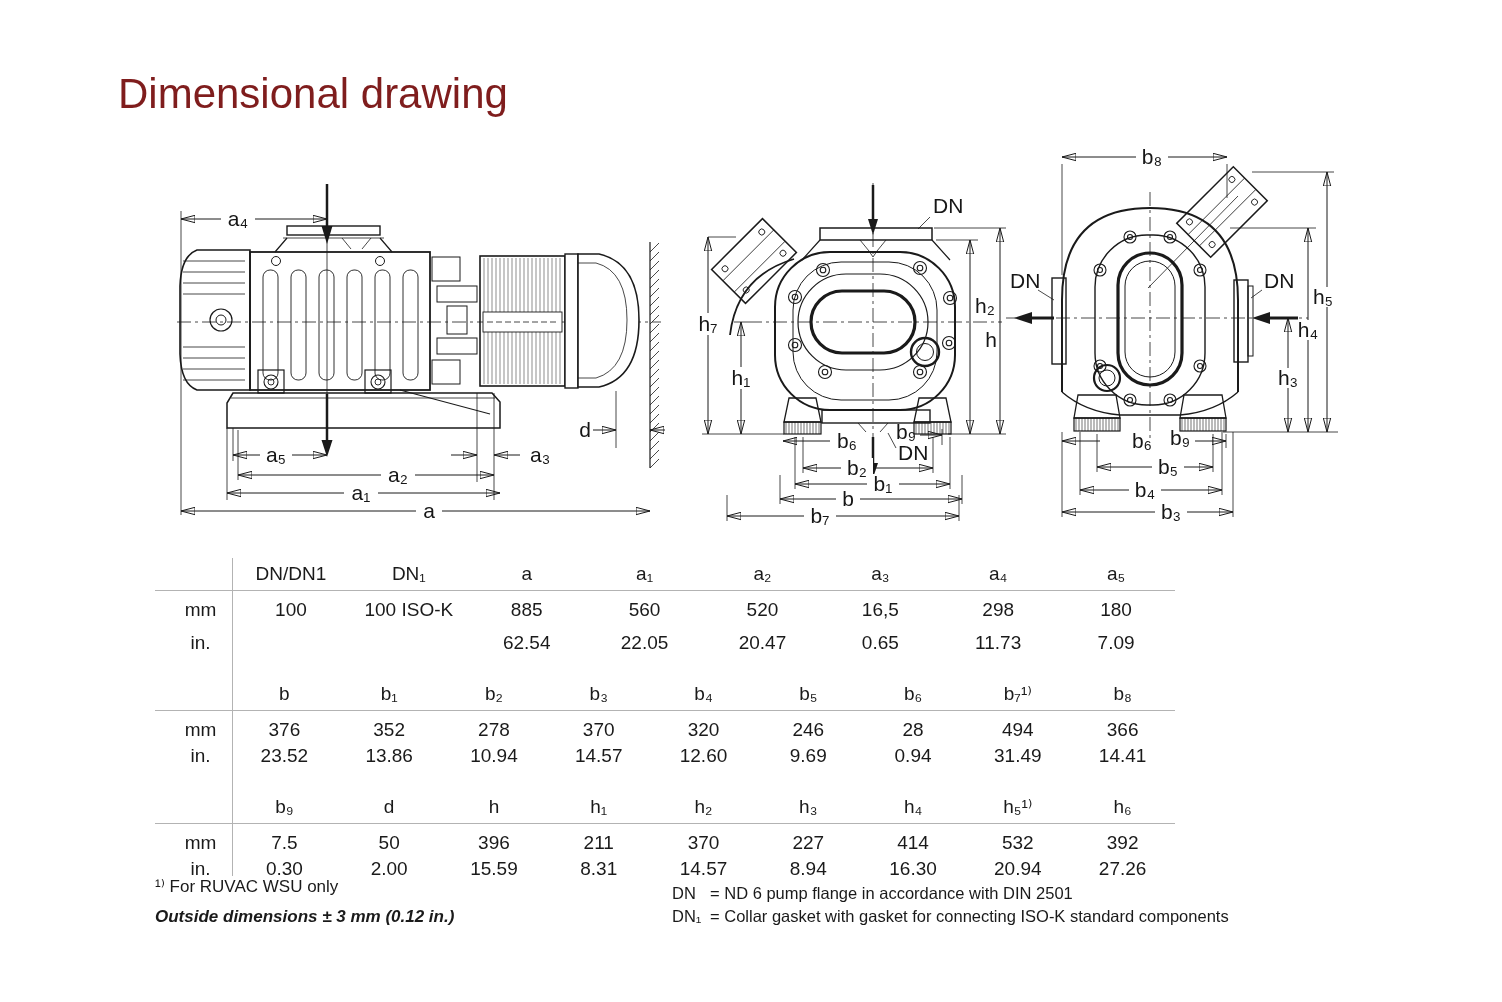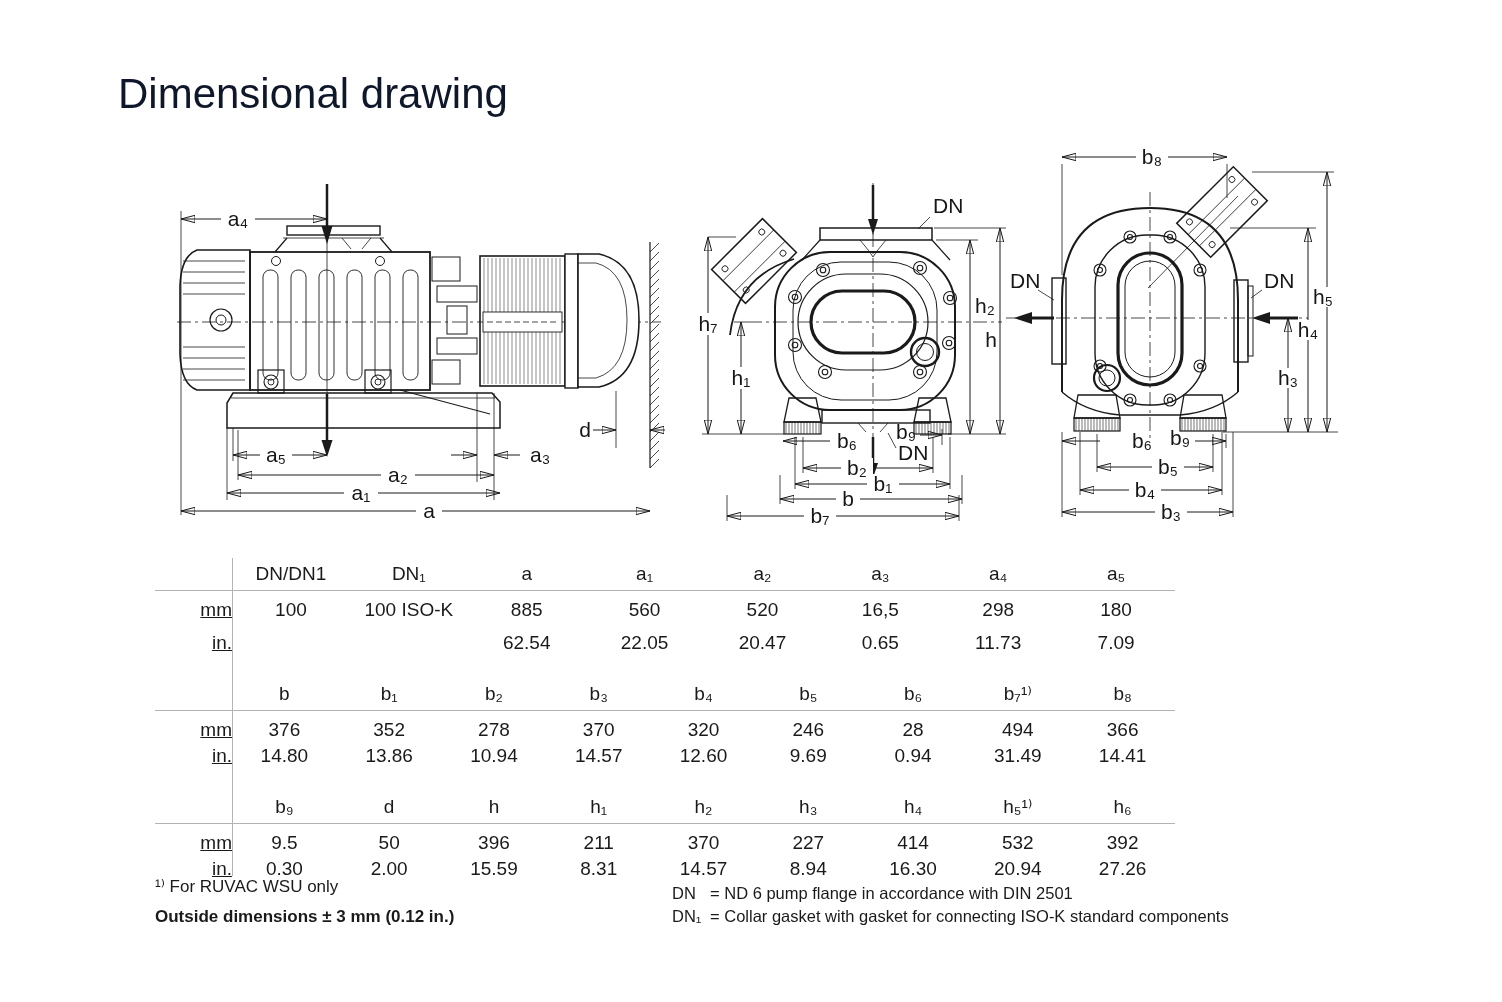--- a/index.html
+++ b/index.html
@@ -1,18 +1,18 @@
 <!DOCTYPE html>
 <html><head>
 <meta charset="utf-8">
 <style>
   html,body{margin:0;padding:0;}
   body{width:1502px;height:1002px;background:#fff;position:relative;overflow:hidden;
        font-family:"Liberation Sans","DejaVu Sans",sans-serif;color:#1a1a1a;}
-  .page-title{position:absolute;left:118px;top:42px;font-size:42px;font-weight:400;color:#0f172a;}
+  .page-title{position:absolute;left:118px;top:42px;font-size:42px;font-weight:400;color:#7f1d1d;}
   .dwg{position:absolute;}
   
   svg line,svg path,svg rect,svg circle,svg polygon{stroke:#1a1a1a;fill:none;}
   svg .fill{fill:#1a1a1a;stroke:none;}
   svg .pt{fill:#ffffff;stroke:none;}
   svg .wfill{fill:#ffffff;}
   svg .cl{stroke-dasharray:14 4 3 4;stroke-width:.8;}
   svg .thin{stroke-width:.8;}
   svg .dim{stroke-width:1;}
   svg text{stroke:none;fill:#161616;font-size:21px;font-family:"Liberation Sans","DejaVu Sans",sans-serif;}
@@ -20,24 +20,24 @@
   .table-wrap{position:absolute;left:155px;top:556px;width:1020px;font-size:19px;}
   .vdivider{position:absolute;left:77px;top:2px;height:318px;width:1px;background:#b3b3b3;}
   .sec{position:relative;}
   .sec + .sec{margin-top:20px;}
   .row{display:grid;align-items:baseline;}
   .cols8 .row{grid-template-columns:77px repeat(8,1fr);}
   .cols9 .row{grid-template-columns:77px repeat(9,1fr);}
   .head-row{border-bottom:1px solid #b3b3b3;padding-bottom:4px;margin-bottom:6px;}
   .cell{text-align:center;height:26px;line-height:26px;white-space:nowrap;}
   .head-row .cell{height:24px;line-height:24px;}
-  .unit{text-align:right;padding-left:14px;text-decoration:underline;}
+  .unit{text-align:center;padding-left:14px;}
   
   .fn-left{position:absolute;left:155px;top:876px;font-size:17px;}
-  .fn-left .note2{font-weight:bold;margin-top:10px;font-size:17px;}
+  .fn-left .note2{font-weight:bold;margin-top:10px;font-size:17px;font-style:italic;}
   .fn-right{position:absolute;left:672px;top:884px;font-size:16.5px;}
   .legend-row{display:grid;grid-template-columns:38px auto;margin-bottom:4px;white-space:nowrap;}
 </style>
 </head>
 <body>
 
 <h1 class="page-title">Dimensional drawing</h1>
 
 <svg class="dwg" style="left:175px;top:142px" width="490" height="405" viewBox="0 0 490 405">
   <defs>
@@ -461,21 +461,21 @@
       <div class="cell">278</div>
       <div class="cell">370</div>
       <div class="cell">320</div>
       <div class="cell">246</div>
       <div class="cell">28</div>
       <div class="cell">494</div>
       <div class="cell">366</div>
     </div>
     <div class="row">
       <div class="cell unit">in.</div>
-      <div class="cell">14.80</div>
+      <div class="cell">23.52</div>
       <div class="cell">13.86</div>
       <div class="cell">10.94</div>
       <div class="cell">14.57</div>
       <div class="cell">12.60</div>
       <div class="cell">9.69</div>
       <div class="cell">0.94</div>
       <div class="cell">31.49</div>
       <div class="cell">14.41</div>
     </div>
   </div>
@@ -488,21 +488,21 @@
       <div class="cell">h</div>
       <div class="cell">h₁</div>
       <div class="cell">h₂</div>
       <div class="cell">h₃</div>
       <div class="cell">h₄</div>
       <div class="cell">h₅¹⁾</div>
       <div class="cell">h₆</div>
     </div>
     <div class="row">
       <div class="cell unit">mm</div>
-      <div class="cell">9.5</div>
+      <div class="cell">7.5</div>
       <div class="cell">50</div>
       <div class="cell">396</div>
       <div class="cell">211</div>
       <div class="cell">370</div>
       <div class="cell">227</div>
       <div class="cell">414</div>
       <div class="cell">532</div>
       <div class="cell">392</div>
     </div>
     <div class="row">

